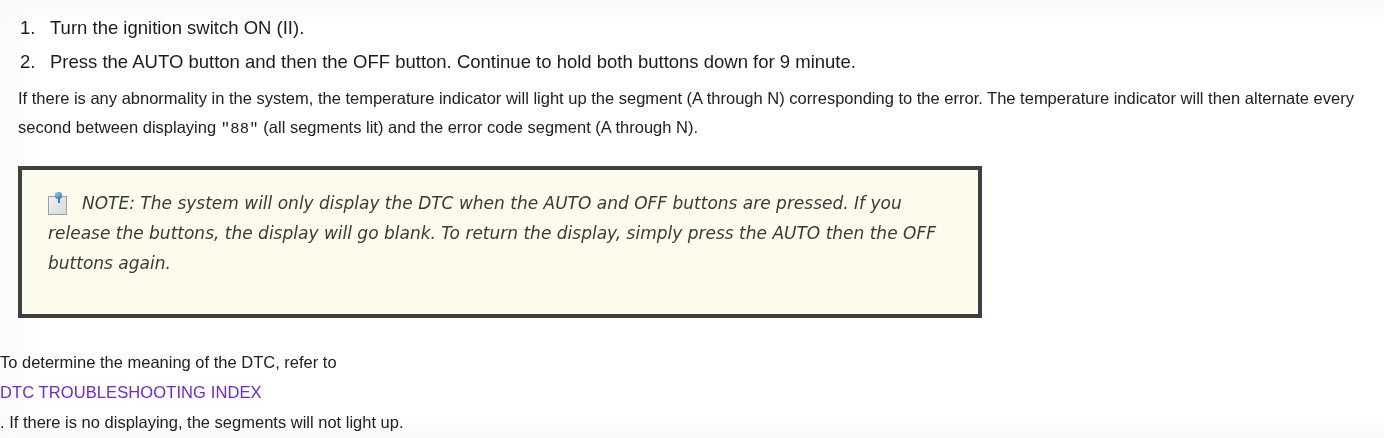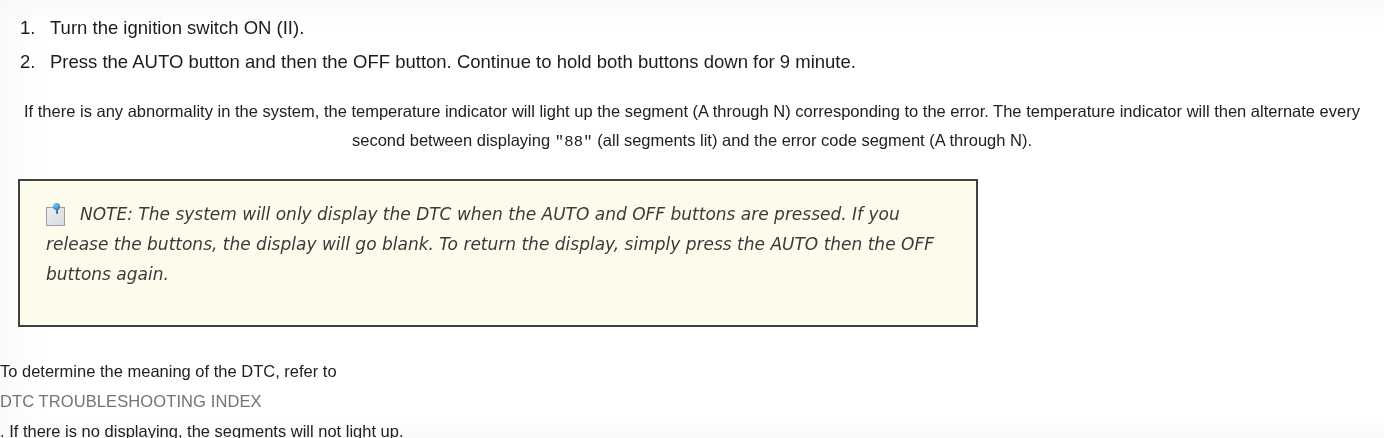--- a/index.html
+++ b/index.html
@@ -58,36 +58,36 @@
 
   
   p.body-text {
     margin: 0;
     padding: 0 18px 0 18px;
     font-size: 16.5px;
     line-height: 29px;
     color: #212121;
     max-width: 1360px;
   }
-  p.intro { margin-top: 18px; text-align: center; }
+  p.intro { margin-top: 5px; }
 
   code.mono {
     font-family: "Liberation Mono", "DejaVu Sans Mono", monospace;
     font-size: 15.5px;
     letter-spacing: 0.2px;
     color: #212121;
   }
 
   
   .note-box {
     margin: 22px 0 0 18px;
     width: 910px;
     box-sizing: content-box;
     background: #fdfbec;
-    border: 2px solid #404040;
+    border: 4px solid #404040;
     padding: 18px 20px 18px 26px;
     min-height: 108px;
   }
   .note-text {
     font-size: 17px;
     line-height: 30px;
     font-style: italic;
     color: #3a3a3a;
     font-family: "DejaVu Sans", sans-serif;
     margin: 0;
@@ -125,21 +125,21 @@
   .tail {
     margin-top: 29px;
   }
   .tail p {
     margin: 0;
     font-size: 16.5px;
     line-height: 30px;
     color: #212121;
   }
   a.doc-link {
-    color: #737373;
+    color: #6d28d9;
     text-decoration: none;
     font-size: 16.5px;
     line-height: 30px;
     letter-spacing: 0.1px;
   }
 </style>
 </head>
 <body>
 
 <div class="page-wash"></div>

